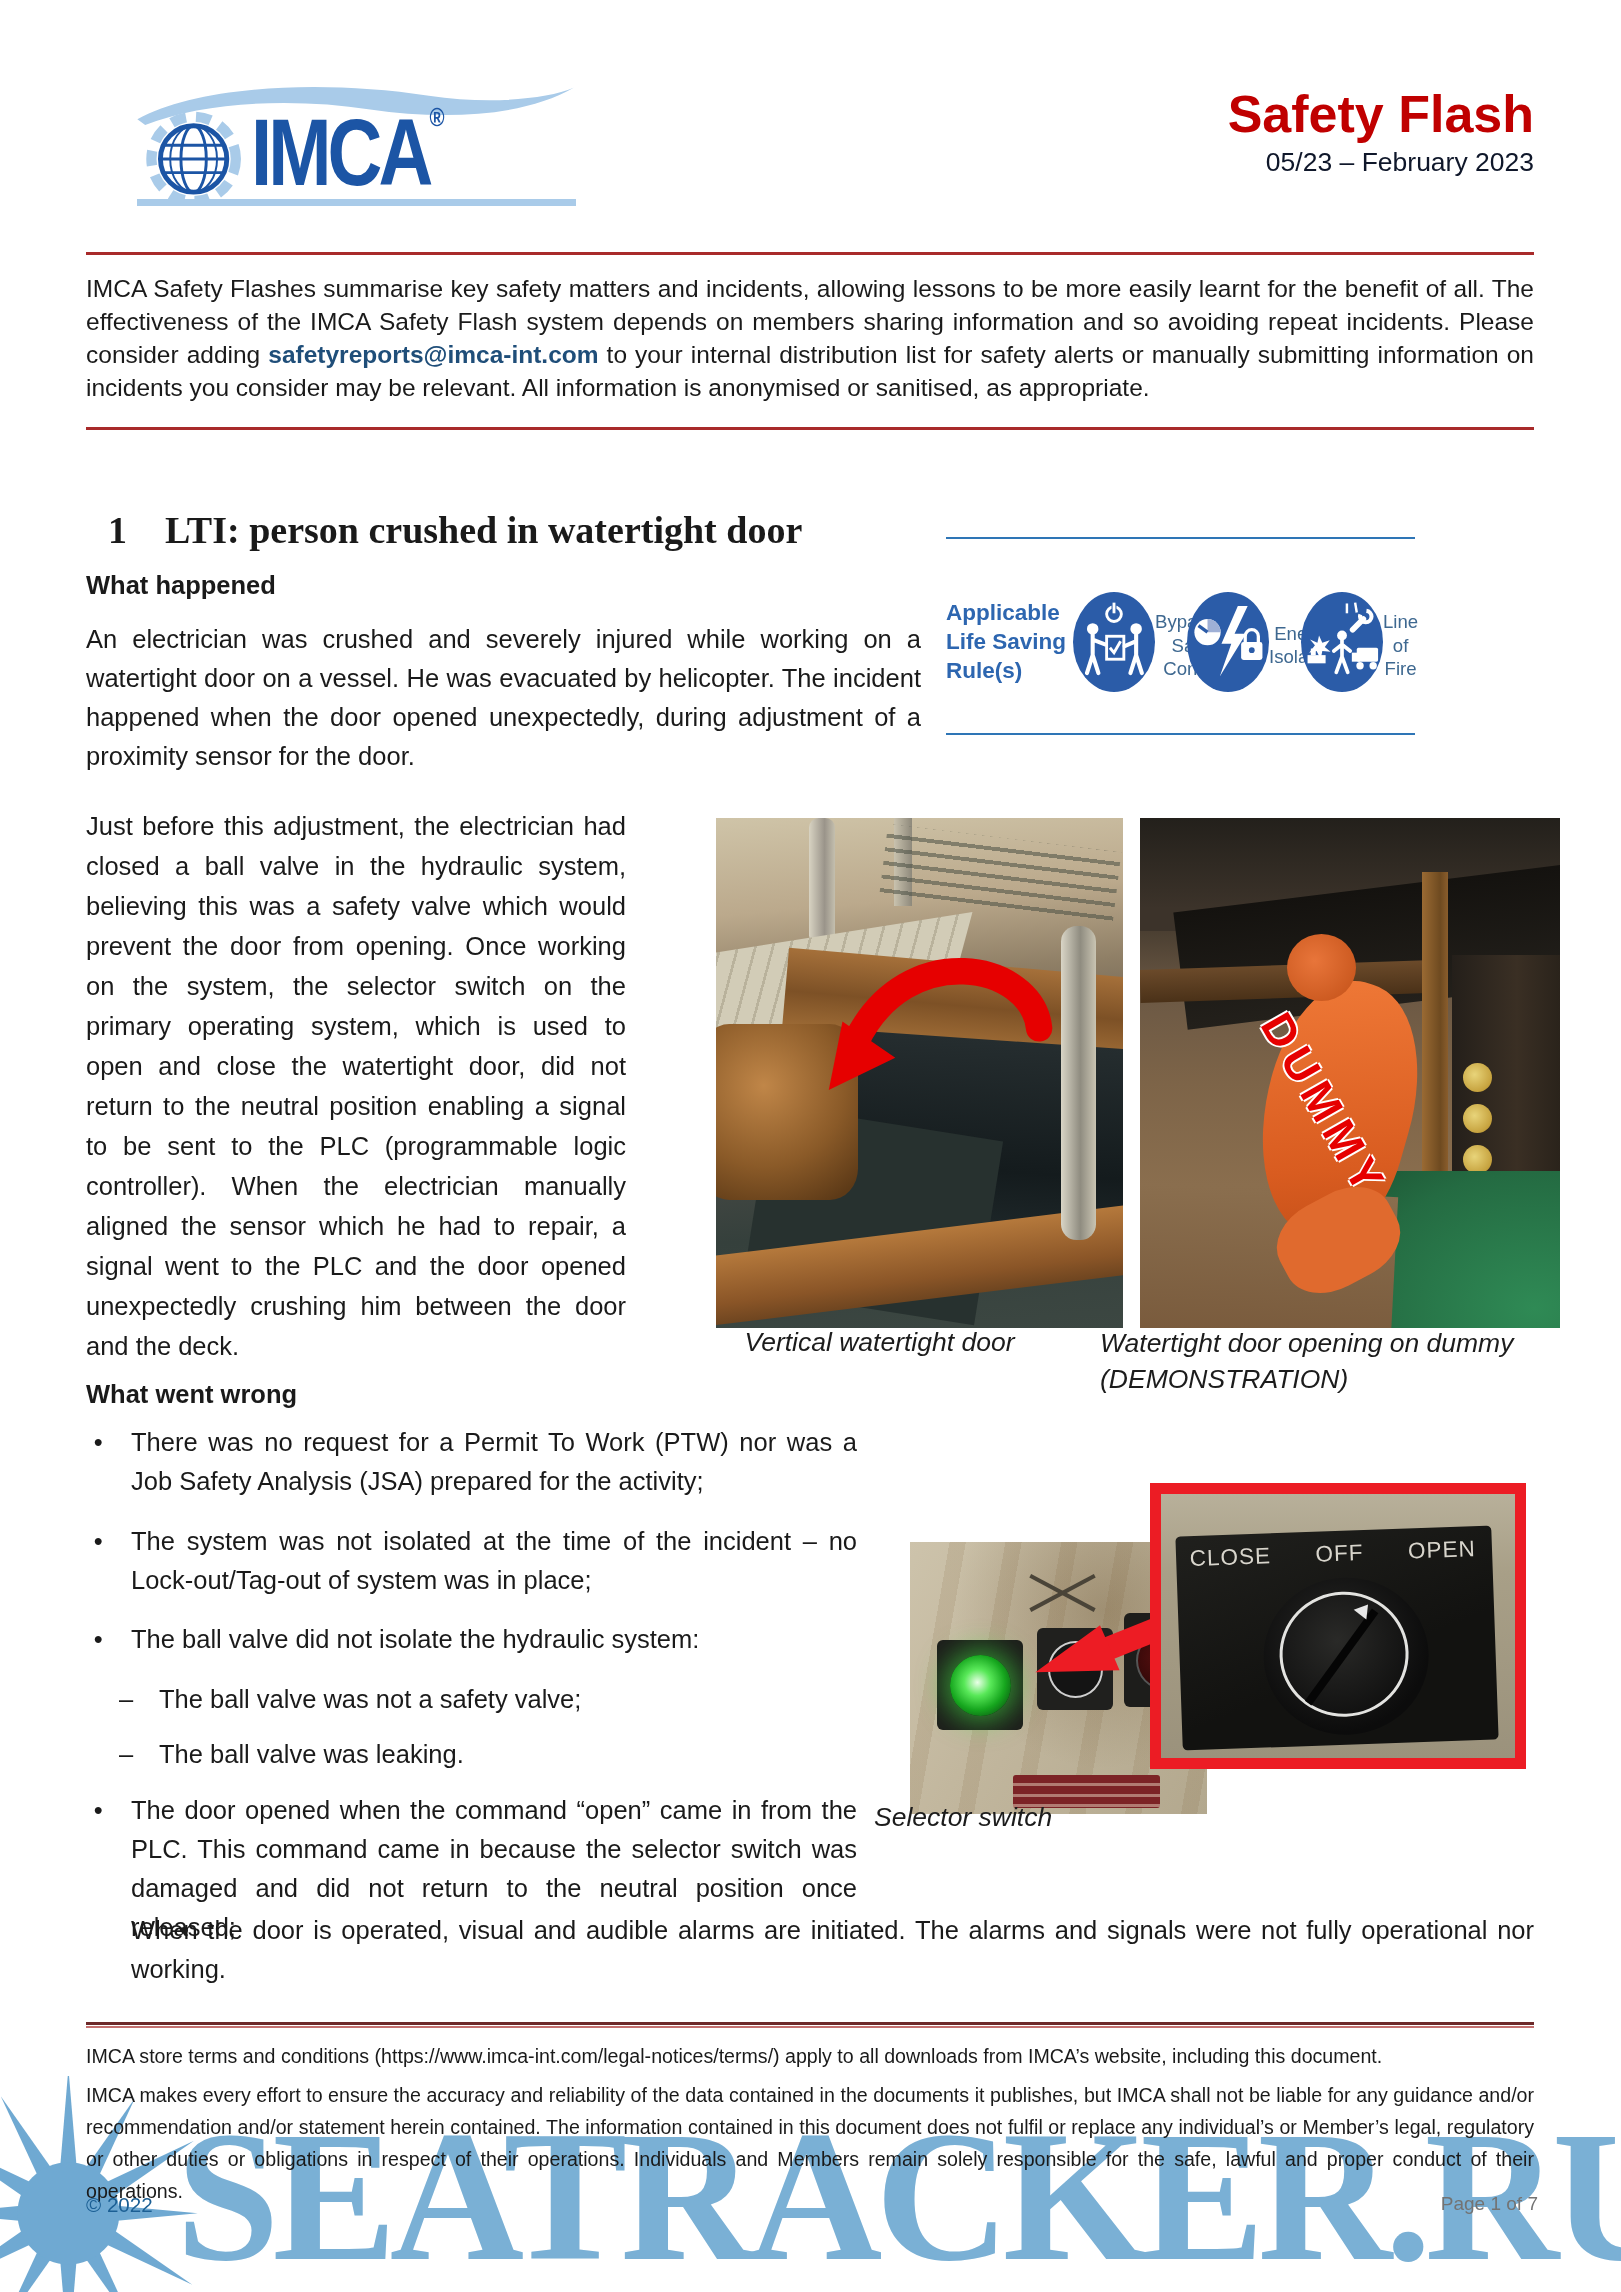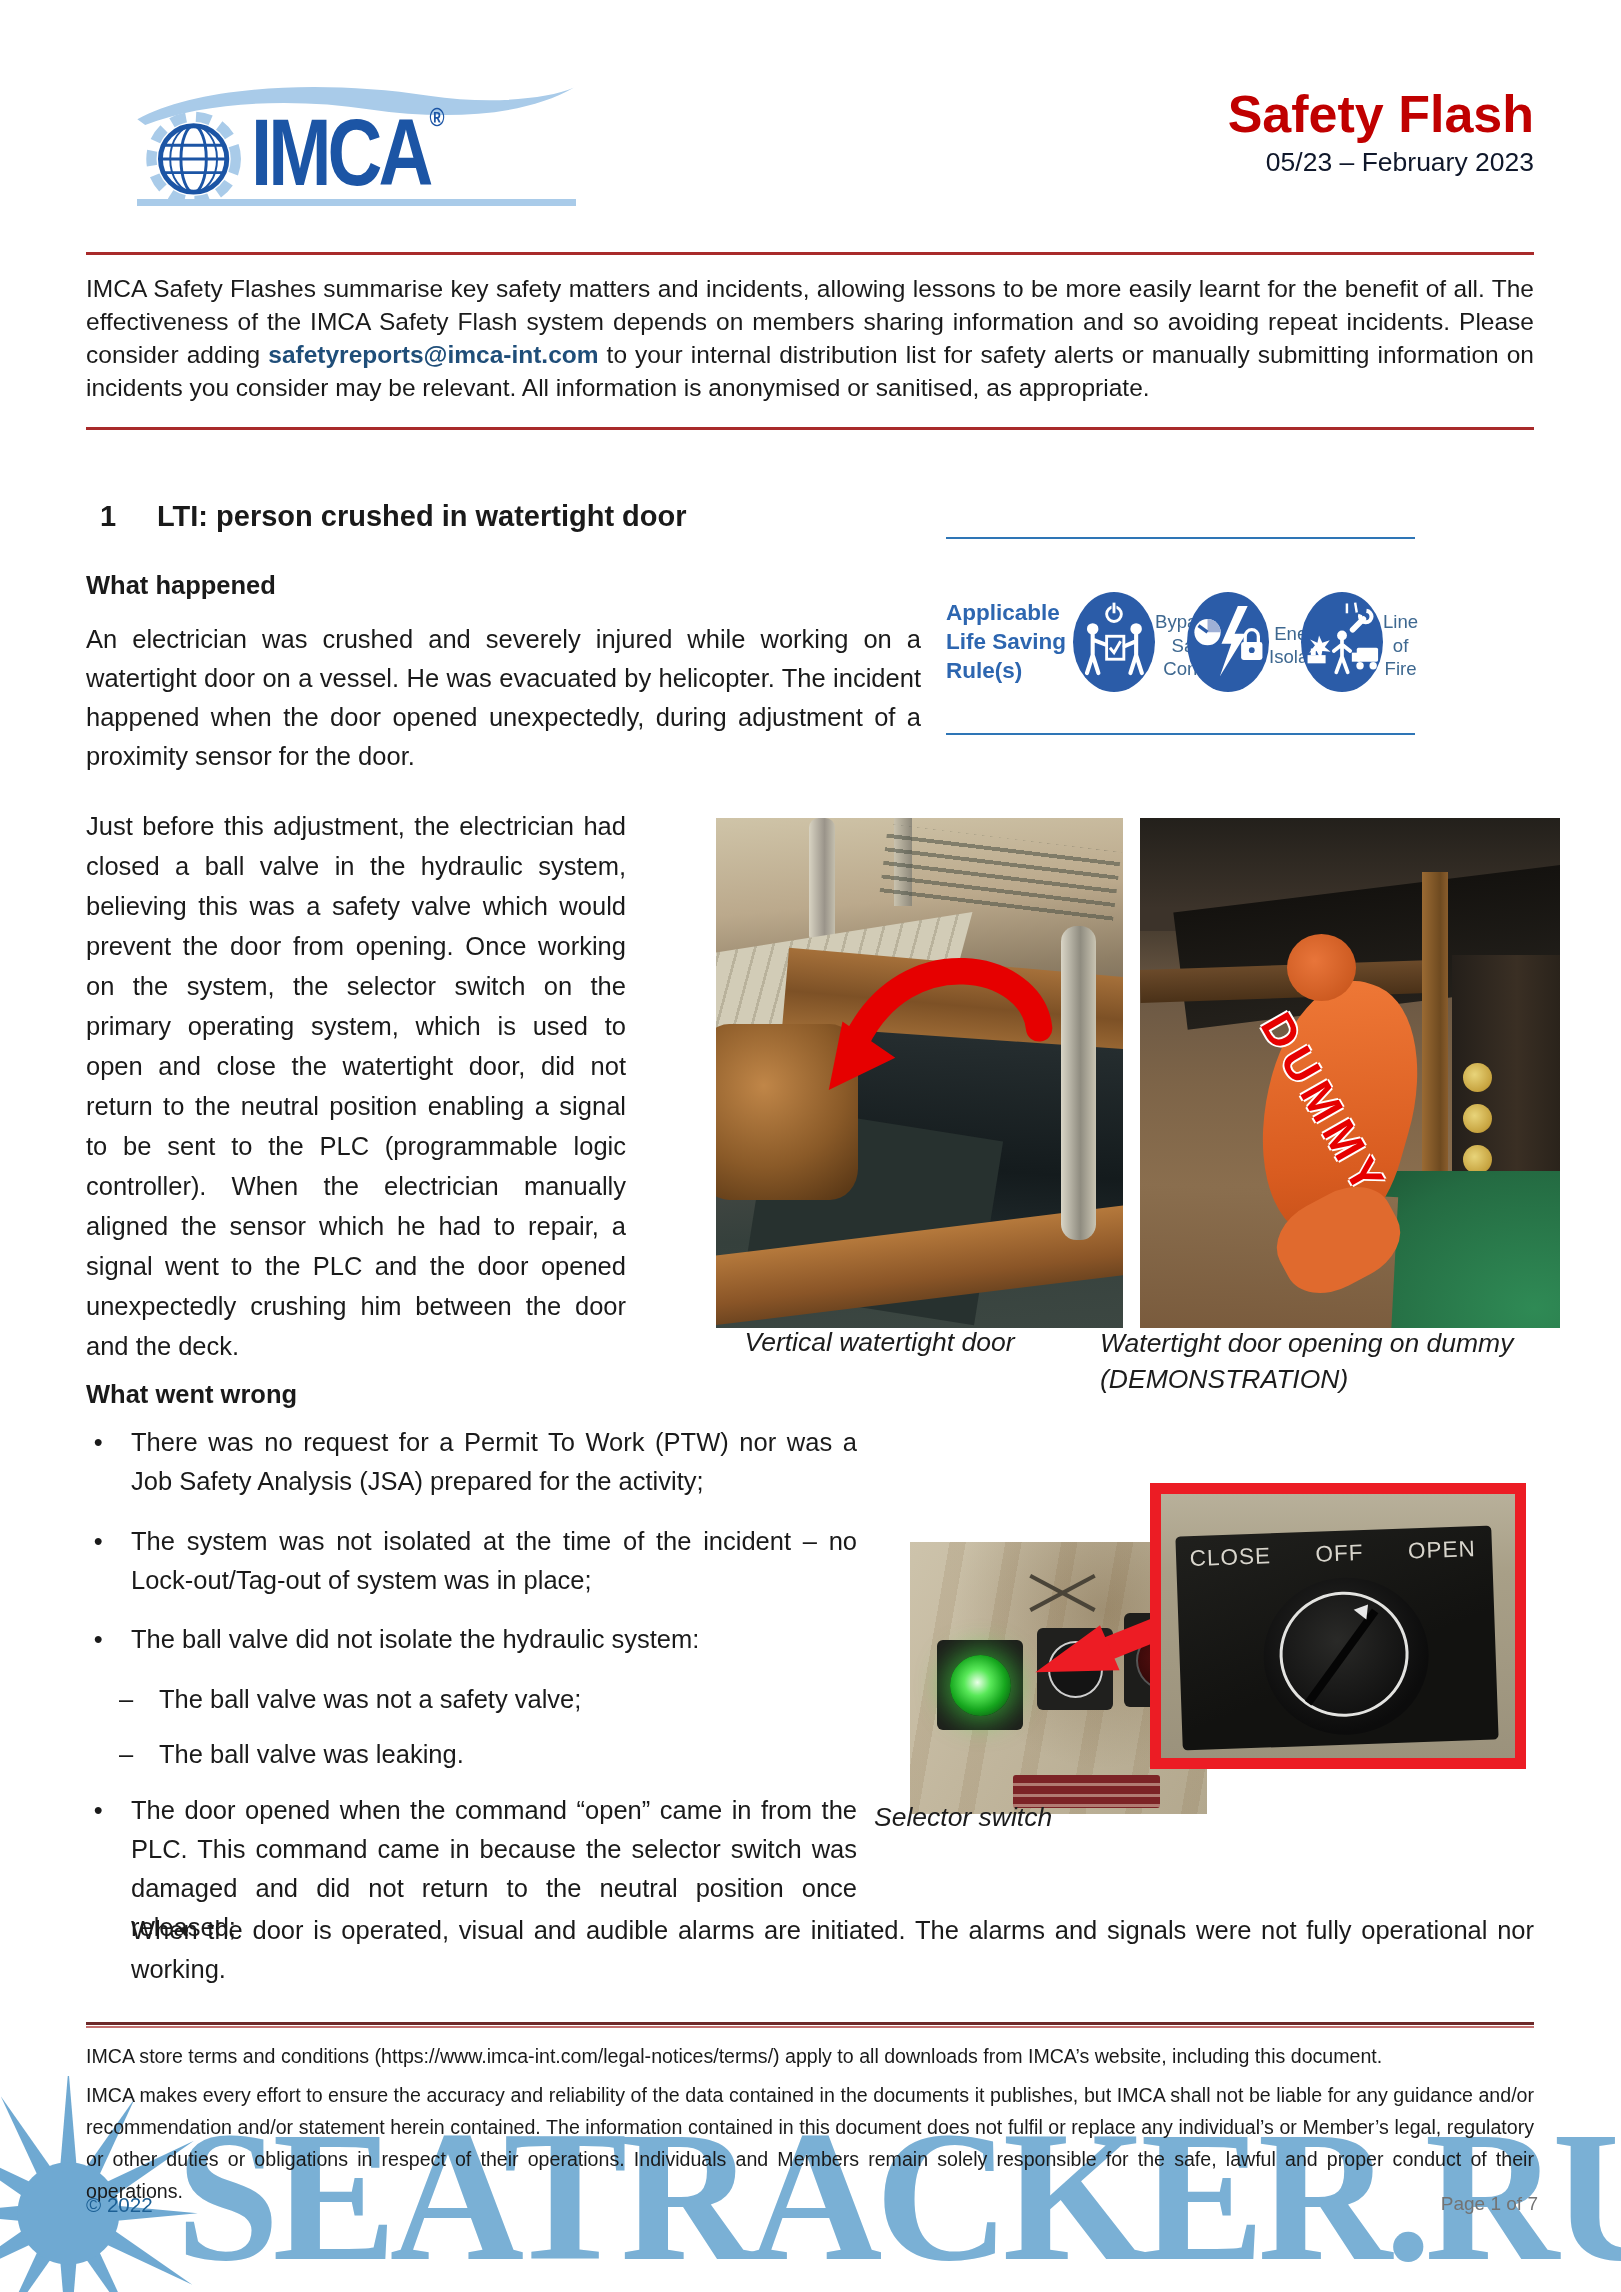--- a/index.html
+++ b/index.html
@@ -14,21 +14,21 @@
   .logo-underline{position:absolute;left:137px;top:199px;width:439px;height:6.9px;background:#A9CBE9;}
   .doc-title{position:absolute;right:87px;top:84px;font-size:52px;font-weight:700;color:#C00000;}
   .doc-issue{position:absolute;right:87px;top:147px;font-size:26.5px;color:#0f172a;}
   .rule{position:absolute;left:86px;width:1448px;height:2.9px;background:#A82A2A;}
   .rule-1{top:252px}.rule-2{top:427px}
   
   .intro{position:absolute;left:86px;top:272px;width:1448px;font-size:24.5px;line-height:33px;
          text-align:justify;margin:0;}
   .intro .mail{color:#1F4E79;font-weight:700;text-decoration:none;}
   
-  .sec-h{position:absolute;left:100px;top:500px;font-size:29px;font-weight:700;margin:0;}
+  .sec-h{position:absolute;left:100px;top:500px;font-size:38px;font-weight:700;margin:8px;font-family:Liberation Serif, serif;}
   .sec-h .num{display:inline-block;width:57px;}
   .sub-h{position:absolute;font-size:25.5px;font-weight:700;margin:0;}
   .wh{left:86px;top:571px;} .ww{left:86px;top:1380px;}
   .p1{position:absolute;left:86px;top:620px;width:835px;font-size:25.5px;line-height:39px;
       text-align:justify;margin:0;}
   .p2{position:absolute;left:86px;top:806px;width:540px;font-size:25.5px;line-height:40px;
       text-align:justify;margin:0;}
   
   .lsr{position:absolute;left:946px;top:537px;width:469px;height:198px;box-sizing:border-box;
        border-top:2.9px solid #2E75B6;border-bottom:2.9px solid #2E75B6;display:flex;}

